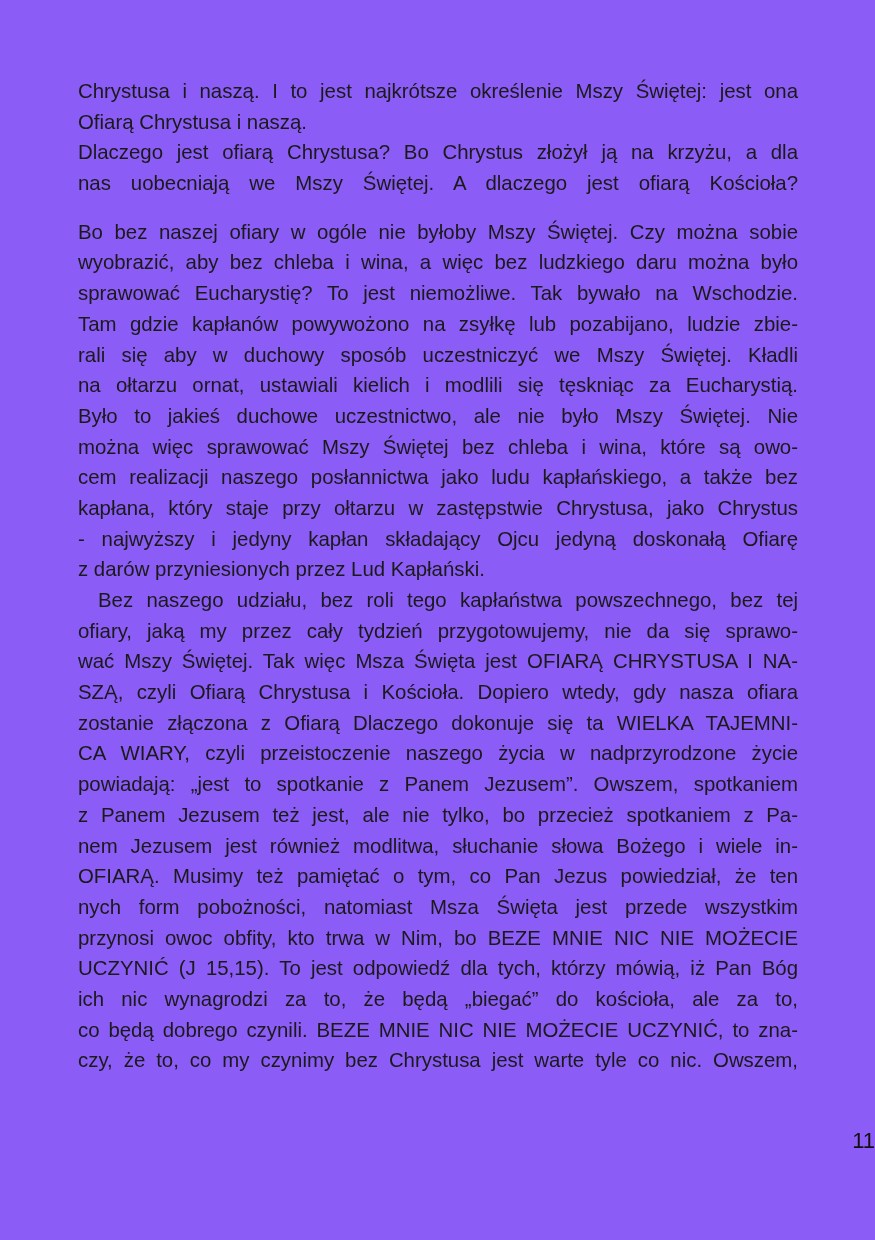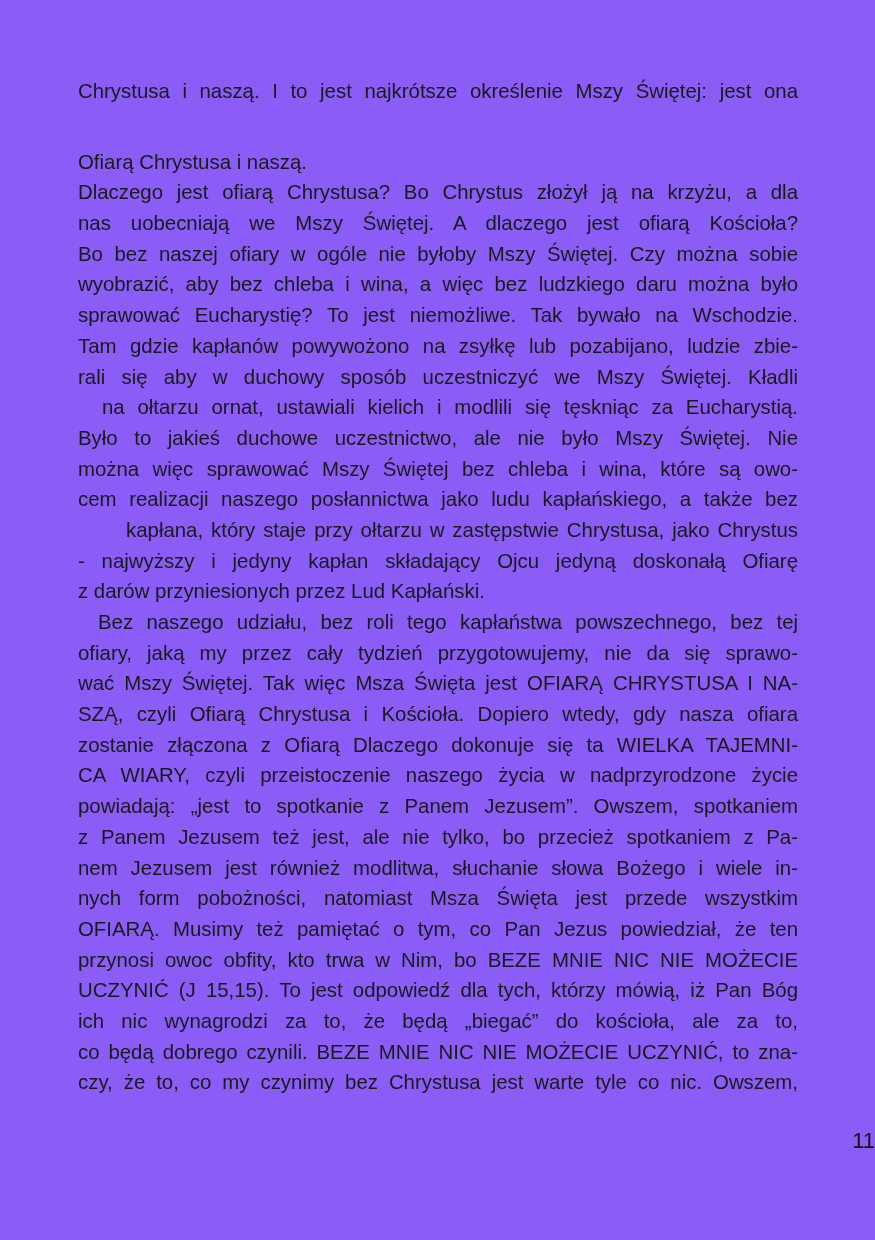--- a/index.html
+++ b/index.html
@@ -55,48 +55,48 @@
       color: #111111;
     }
   </style>
 </head>
 <body>
 
 <div class="page">
   <div class="text-block">
 
     <span class="line" style="white-space: nowrap;">Chrystusa i naszą. I to jest najkrótsze określenie Mszy Świętej: jest ona</span>
-    <span class="line last" style="white-space: nowrap; margin-top: 40px;">Ofiarą Chrystusa i naszą.</span>
+    <span class="line last" style="white-space: nowrap;">Ofiarą Chrystusa i naszą.</span>
 
     <span class="line" style="white-space: nowrap;">Dlaczego jest ofiarą Chrystusa? Bo Chrystus złożył ją na krzyżu, a dla</span>
     <span class="line" style="white-space: nowrap;">nas uobecniają we Mszy Świętej. A dlaczego jest ofiarą Kościoła?</span>
-    <span class="line" style="white-space: nowrap;">Bo bez naszej ofiary w ogóle nie byłoby Mszy Świętej. Czy można sobie</span>
+    <span class="line" style="white-space: nowrap; margin-top: 18px;">Bo bez naszej ofiary w ogóle nie byłoby Mszy Świętej. Czy można sobie</span>
     <span class="line" style="white-space: nowrap;">wyobrazić, aby bez chleba i wina, a więc bez ludzkiego daru można było</span>
     <span class="line" style="white-space: nowrap;">sprawować Eucharystię? To jest niemożliwe. Tak bywało na Wschodzie.</span>
     <span class="line" style="white-space: nowrap;">Tam gdzie kapłanów powywożono na zsyłkę lub pozabijano, ludzie zbie-</span>
     <span class="line" style="white-space: nowrap;">rali się aby w duchowy sposób uczestniczyć we Mszy Świętej. Kładli</span>
-    <span class="line" style="white-space: nowrap; margin-left: 24px;">na ołtarzu ornat, ustawiali kielich i modlili się tęskniąc za Eucharystią.</span>
+    <span class="line" style="white-space: nowrap;">na ołtarzu ornat, ustawiali kielich i modlili się tęskniąc za Eucharystią.</span>
     <span class="line" style="white-space: nowrap;">Było to jakieś duchowe uczestnictwo, ale nie było Mszy Świętej. Nie</span>
     <span class="line" style="white-space: nowrap;">można więc sprawować Mszy Świętej bez chleba i wina, które są owo-</span>
     <span class="line" style="white-space: nowrap;">cem realizacji naszego posłannictwa jako ludu kapłańskiego, a także bez</span>
-    <span class="line" style="white-space: nowrap; margin-left: 48px;">kapłana, który staje przy ołtarzu w zastępstwie Chrystusa, jako Chrystus</span>
+    <span class="line" style="white-space: nowrap;">kapłana, który staje przy ołtarzu w zastępstwie Chrystusa, jako Chrystus</span>
     <span class="line" style="white-space: nowrap;">- najwyższy i jedyny kapłan składający Ojcu jedyną doskonałą Ofiarę</span>
     <span class="line last" style="white-space: nowrap;">z darów przyniesionych przez Lud Kapłański.</span>
 
     <span class="line indent" style="white-space: nowrap;">Bez naszego udziału, bez roli tego kapłaństwa powszechnego, bez tej</span>
     <span class="line" style="white-space: nowrap;">ofiary, jaką my przez cały tydzień przygotowujemy, nie da się sprawo-</span>
     <span class="line" style="white-space: nowrap;">wać Mszy Świętej. Tak więc Msza Święta jest OFIARĄ CHRYSTUSA I NA-</span>
     <span class="line" style="white-space: nowrap;">SZĄ, czyli Ofiarą Chrystusa i Kościoła. Dopiero wtedy, gdy nasza ofiara</span>
     <span class="line" style="white-space: nowrap;">zostanie złączona z Ofiarą Dlaczego dokonuje się ta WIELKA TAJEMNI-</span>
     <span class="line" style="white-space: nowrap;">CA WIARY, czyli przeistoczenie naszego życia w nadprzyrodzone życie</span>
     <span class="line" style="white-space: nowrap;">powiadają: „jest to spotkanie z Panem Jezusem”. Owszem, spotkaniem</span>
     <span class="line" style="white-space: nowrap;">z Panem Jezusem też jest, ale nie tylko, bo przecież spotkaniem z Pa-</span>
     <span class="line" style="white-space: nowrap;">nem Jezusem jest również modlitwa, słuchanie słowa Bożego i wiele in-</span>
+    <span class="line" style="white-space: nowrap;">OFIARĄ. Musimy też pamiętać o tym, co Pan Jezus powiedział, że ten</span>
     <span class="line" style="white-space: nowrap;">nych form pobożności, natomiast Msza Święta jest przede wszystkim</span>
-    <span class="line" style="white-space: nowrap;">OFIARĄ. Musimy też pamiętać o tym, co Pan Jezus powiedział, że ten</span>
     <span class="line" style="white-space: nowrap;">przynosi owoc obfity, kto trwa w Nim, bo BEZE MNIE NIC NIE MOŻECIE</span>
     <span class="line" style="white-space: nowrap;">UCZYNIĆ (J 15,15). To jest odpowiedź dla tych, którzy mówią, iż Pan Bóg</span>
     <span class="line" style="white-space: nowrap;">ich nic wynagrodzi za to, że będą „biegać” do kościoła, ale za to,</span>
     <span class="line" style="white-space: nowrap;">co będą dobrego czynili. BEZE MNIE NIC NIE MOŻECIE UCZYNIĆ, to zna-</span>
     <span class="line" style="white-space: nowrap;">czy, że to, co my czynimy bez Chrystusa jest warte tyle co nic. Owszem,</span>
   </div>
 
   <div class="page-number">11</div>
 </div>
 

